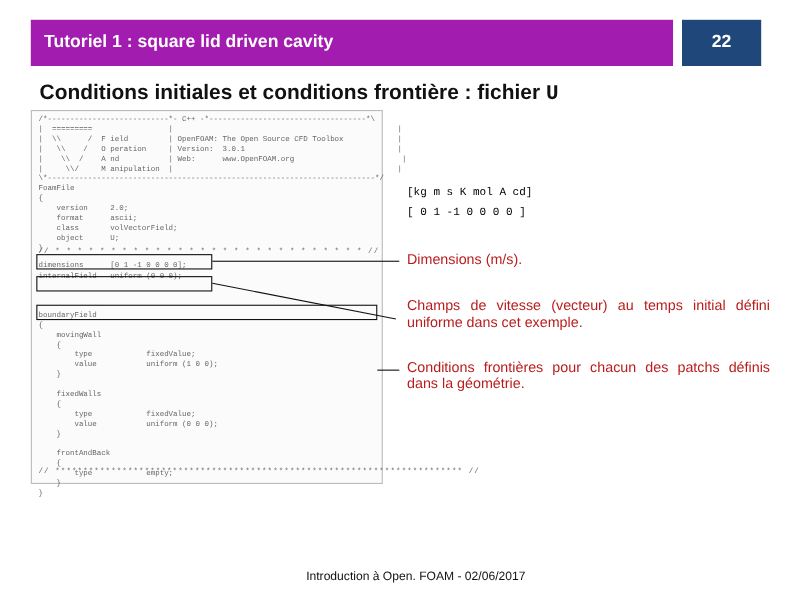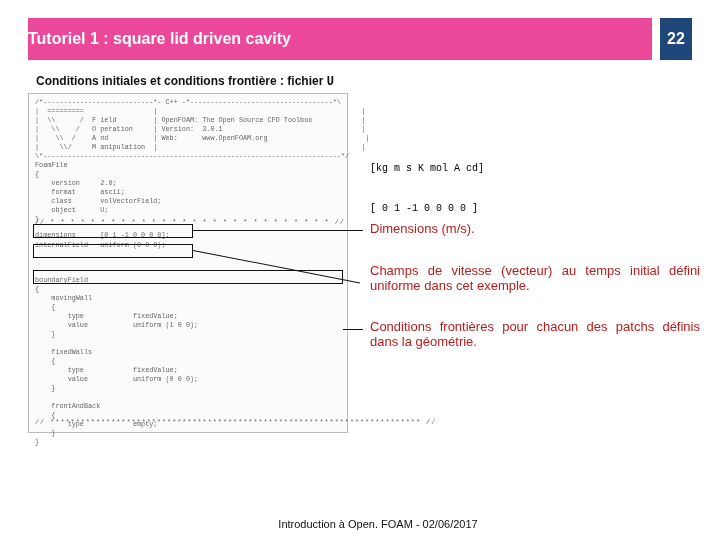--- a/index.html
+++ b/index.html
@@ -1,21 +1,21 @@
 <!DOCTYPE html>
 <html><head>
 <meta charset="utf-8">
 <style>
   * { margin: 0; padding: 0; box-sizing: border-box; }
   body { width: 720px; height: 540px; font-family: Verdana, Geneva, sans-serif; background: #fff; position: relative; }
   .titlebar { display: flex; height: 42px; margin: 18px 28px 0 28px; }
-  .titlebar .title { flex: 1; background: #ec4899; color: #fff; font-weight: bold; font-size: 16px; display: flex; align-items: center; }
+  .titlebar .title { flex: 1; background: #a21caf; color: #fff; font-weight: bold; font-size: 16px; display: flex; align-items: center; padding-left: 12px; }
   .titlebar .spacer { width: 8px; background: #fff; }
-  .titlebar .pagenum { width: 32px; background: #1f477a; color: #fff; font-weight: bold; font-size: 16px; display: flex; align-items: center; justify-content: center; }
-  .subtitle { margin: 14px 36px 0 36px; font-size: 12px; font-weight: bold; color: #111; }
+  .titlebar .pagenum { width: 72px; background: #1f477a; color: #fff; font-weight: bold; font-size: 16px; display: flex; align-items: center; justify-content: center; }
+  .subtitle { margin: 14px 36px 0 36px; font-size: 19px; font-weight: bold; color: #111; }
   .subtitle .mono { font-family: "Courier New", monospace; }
   .content { position: relative; margin: 4px 28px 0 28px; }
   .codeimg { position: absolute; left: 0; top: 0; width: 320px; height: 340px; border: 1px solid #bbb; background: #fbfbfb; }
   .codeimg .txt { font-family: "Courier New", monospace; font-size: 6.8px; color:#666; padding:4px 6px; line-height:9px; white-space:pre; }
   .codeimg .boxed { position:absolute; border:1.6px solid #111; height:14px; }
   .box-dim { left:4px; top:130px; width:160px; }
   .box-int { left:4px; top:150px; width:160px; }
   .box-bf  { left:4px; top:176px; width:310px; height:120px; }
   .callouts { position: absolute; left: 330px; right: 0; top: 0; }
   .callout { position: absolute; font-size: 13px; color: #b91c1c; text-align: justify; width: 330px; }
@@ -81,21 +81,21 @@
     <div class="boxed box-int"></div>
     <div class="boxed box-bf"></div>
   </div>
 
   <div class="leader" style="left:165px; top:137px; width:170px;"></div>
   <div class="leader" style="left:165px; top:157px; width:170px; transform:rotate(11deg); transform-origin:left center;"></div>
   <div class="leader" style="left:315px; top:236px; width:20px;"></div>
 
   <div class="callouts">
     <div class="dimline1" style="top:70px; left:12px;">[kg m s  K mol A cd]</div>
-    <div class="dimline1" style="top:88px; left:12px;margin-top:22px;">[ 0 1 -1 0 0   0 0 ]</div>
+    <div class="dimline1" style="top:88px; left:12px;">[ 0 1 -1 0 0   0 0 ]</div>
     <div class="callout" style="top:128px; left:12px;">Dimensions (m/s).</div>
     <div class="callout" style="top:170px; left:12px;">Champs de vitesse (vecteur) au temps initial défini uniforme dans cet exemple.</div>
     <div class="callout" style="top:226px; left:12px;">Conditions frontières pour chacun des patchs définis dans la géométrie.</div>
   </div>
 
 </div>
 
 <div class="footer">Introduction à Open. FOAM - 02/06/2017</div>
 
 </body></html>

